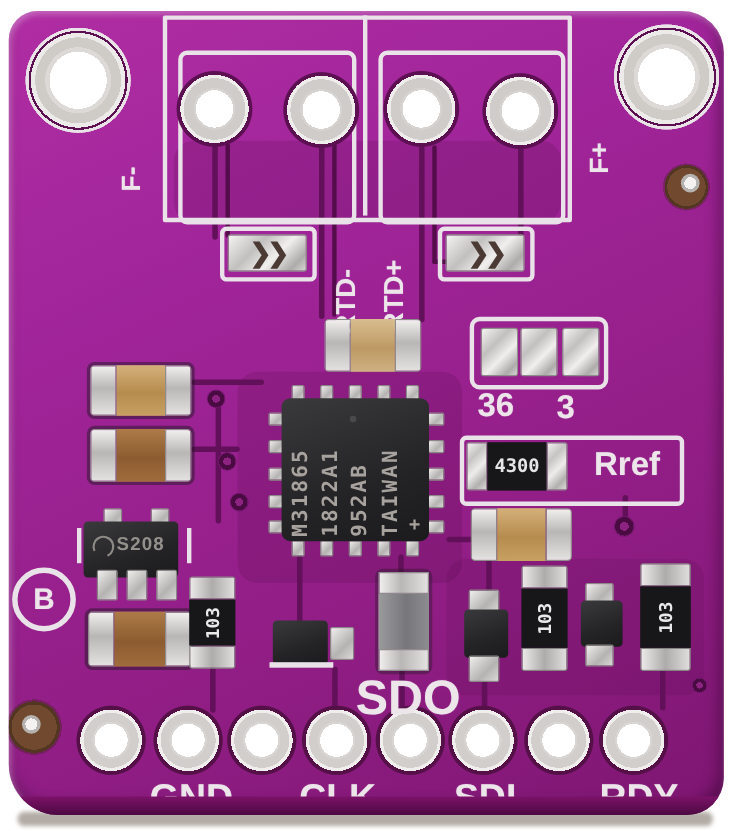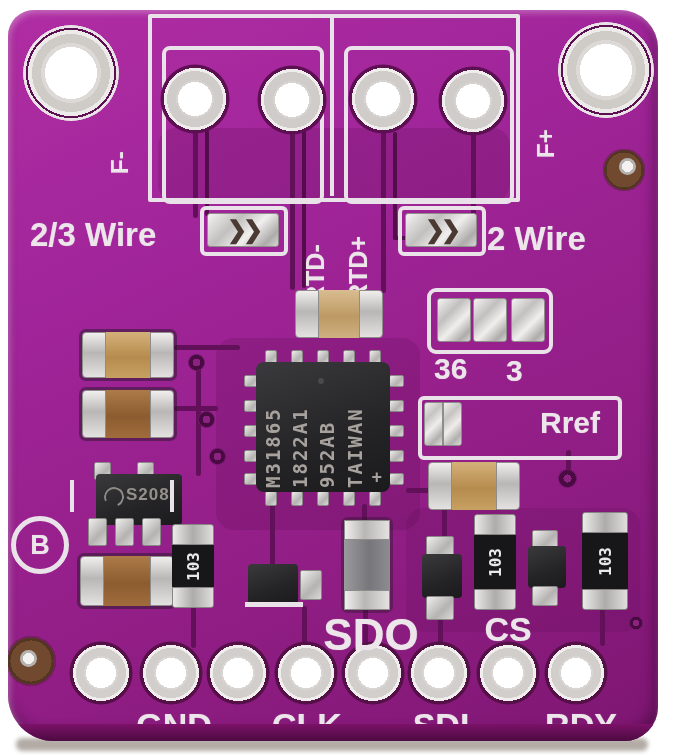--- a/index.html
+++ b/index.html
@@ -118,22 +118,20 @@
     <div class="sdot" style="left:12px;top:640px;width:17px;height:17px;"></div>
 
     <div class="tpad" style="left:152px;top:54px;"></div>
     <div class="tpad" style="left:249px;top:55px;"></div>
     <div class="tpad" style="left:340px;top:54px;"></div>
     <div class="tpad" style="left:430px;top:56px;"></div>
 
     <div class="silk vtext abs" style="left:98px;top:108px;height:56px;font-size:24px;">F-</div>
     <div class="silk vtext abs" style="left:524px;top:92px;height:56px;font-size:24px;">F+</div>
 
-    <div class="silk abs" style="left:22px;top:206px;font-size:33px;">2/3 Wire</div>
-    <div class="silk abs" style="left:479px;top:210px;font-size:33px;">2 Wire</div>
 
     <div class="sbox" style="left:192px;top:196px;width:80px;height:42px;">
       <div class="jumper-pad" style="position:absolute;left:3px;top:3px;width:70px;height:32px;font-size:24px;letter-spacing:-4px;">❯❯</div>
     </div>
     <div class="sbox" style="left:390px;top:196px;width:80px;height:42px;">
       <div class="jumper-pad" style="position:absolute;left:3px;top:3px;width:70px;height:32px;font-size:24px;letter-spacing:-4px;">❯❯</div>
     </div>
 
     <div class="silk vtext abs" style="left:293px;top:190px;height:104px;font-size:25px;">RTD-</div>
     <div class="silk vtext abs" style="left:336px;top:188px;height:104px;font-size:25px;">RTD+</div>
@@ -143,20 +141,21 @@
       <div class="jumper-pad" style="position:absolute;left:6px;top:6px;width:32px;height:42px;"></div>
       <div class="jumper-pad" style="position:absolute;left:42px;top:6px;width:32px;height:42px;"></div>
       <div class="jumper-pad" style="position:absolute;left:80px;top:6px;width:32px;height:42px;"></div>
     </div>
     <div class="silk abs" style="left:426px;top:342px;font-size:30px;">36</div>
     <div class="silk abs" style="left:498px;top:344px;font-size:30px;">3</div>
 
     <div class="sbox" style="left:410px;top:386px;width:196px;height:56px;"></div>
     <div class="abs" style="left:416px;top:392px;width:92px;height:44px;display:flex;border-radius:3px;">
       <div class="solder" style="width:17px;border-radius:3px 0 0 3px;"></div>
+      <div style="flex:1;background:#17171a;display:flex;align-items:center;justify-content:center;color:#e6e6e6;font-size:17px;font-weight:bold;font-family:'DejaVu Sans Mono',monospace;">4300</div>
       <div class="solder" style="width:17px;border-radius:0 3px 3px 0;"></div>
     </div>
     <div class="silk abs" style="left:532px;top:396px;font-size:30px;">Rref</div>
 
     <div>
 
       <div class="stub" style="left:257px;top:340px;width:10px;height:13px;"></div>
       <div class="stub" style="left:283px;top:340px;width:10px;height:13px;"></div>
       <div class="stub" style="left:309px;top:340px;width:10px;height:13px;"></div>
       <div class="stub" style="left:335px;top:340px;width:10px;height:13px;"></div>
@@ -215,21 +214,21 @@
     </div>
     <div class="vcap" style="left:336px;top:510px;width:46px;height:90px;">
       <div class="end"></div>
         <div class="body" style="background:linear-gradient(90deg,#9b9a9d,#77767a 55%,#8d8c90);"></div>
         <div class="end"></div>
     </div>
 
     <div>
       <div class="stub" style="left:86px;top:452px;width:15px;height:16px;"></div>
       <div class="stub" style="left:129px;top:452px;width:15px;height:16px;"></div>
-      <div class="blackpart" style="left:88px;top:464px;width:86px;height:51px;">
+      <div class="blackpart" style="left:68px;top:464px;width:86px;height:51px;">
         <div style="position:absolute;left:8px;top:13px;width:16px;height:16px;border:2px solid #8d8a86;border-radius:50%;border-bottom-color:transparent;transform:rotate(20deg);"></div>
         <div style="position:absolute;left:30px;top:11px;color:#94918c;font-size:17px;font-weight:bold;letter-spacing:1px;">S208</div>
       </div>
       <div class="stub" style="left:80px;top:508px;width:17px;height:26px;"></div>
       <div class="stub" style="left:107px;top:508px;width:17px;height:26px;"></div>
       <div class="stub" style="left:134px;top:508px;width:17px;height:26px;"></div>
       <div class="sline" style="left:62px;top:470px;width:4px;height:32px;"></div>
       <div class="sline" style="left:162px;top:470px;width:4px;height:32px;"></div>
     </div>
 
@@ -280,18 +279,17 @@
     <div class="bpad" style="left:266px;top:631px;"></div>
     <div class="bpad" style="left:333px;top:631px;"></div>
     <div class="bpad" style="left:399px;top:631px;"></div>
     <div class="bpad" style="left:468px;top:631px;"></div>
     <div class="bpad" style="left:536px;top:631px;"></div>
 
     <div class="silk abs ctr" style="left:121px;top:696px;width:90px;font-size:34px;">GND</div>
     <div class="silk abs ctr" style="left:254px;top:696px;width:90px;font-size:34px;">CLK</div>
     <div class="silk abs ctr" style="left:318px;top:600px;width:90px;font-size:44px;">SDO</div>
     <div class="silk abs ctr" style="left:388px;top:696px;width:90px;font-size:34px;">SDI</div>
-    <div class="silk abs ctr" style="left:455px;top:600px;width:90px;font-size:34px;">CS</div>
     <div class="silk abs ctr" style="left:528px;top:696px;width:90px;font-size:34px;">RDY</div>
 
     <div id="board-bottom-edge"></div>
   </div>
 </div>
 
 </body></html>

